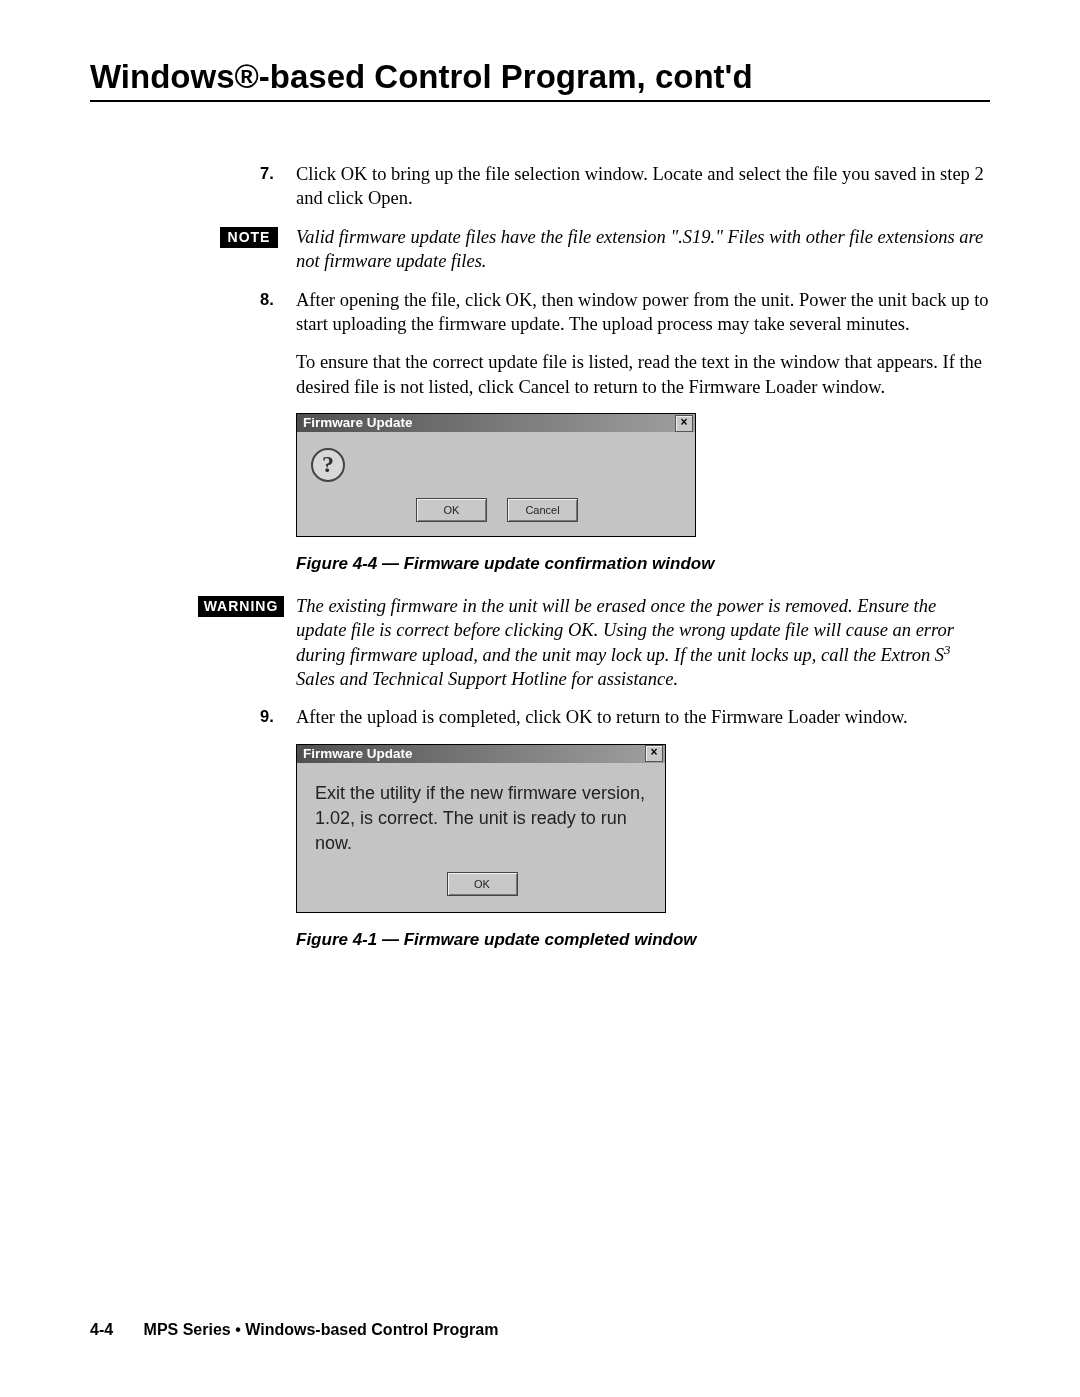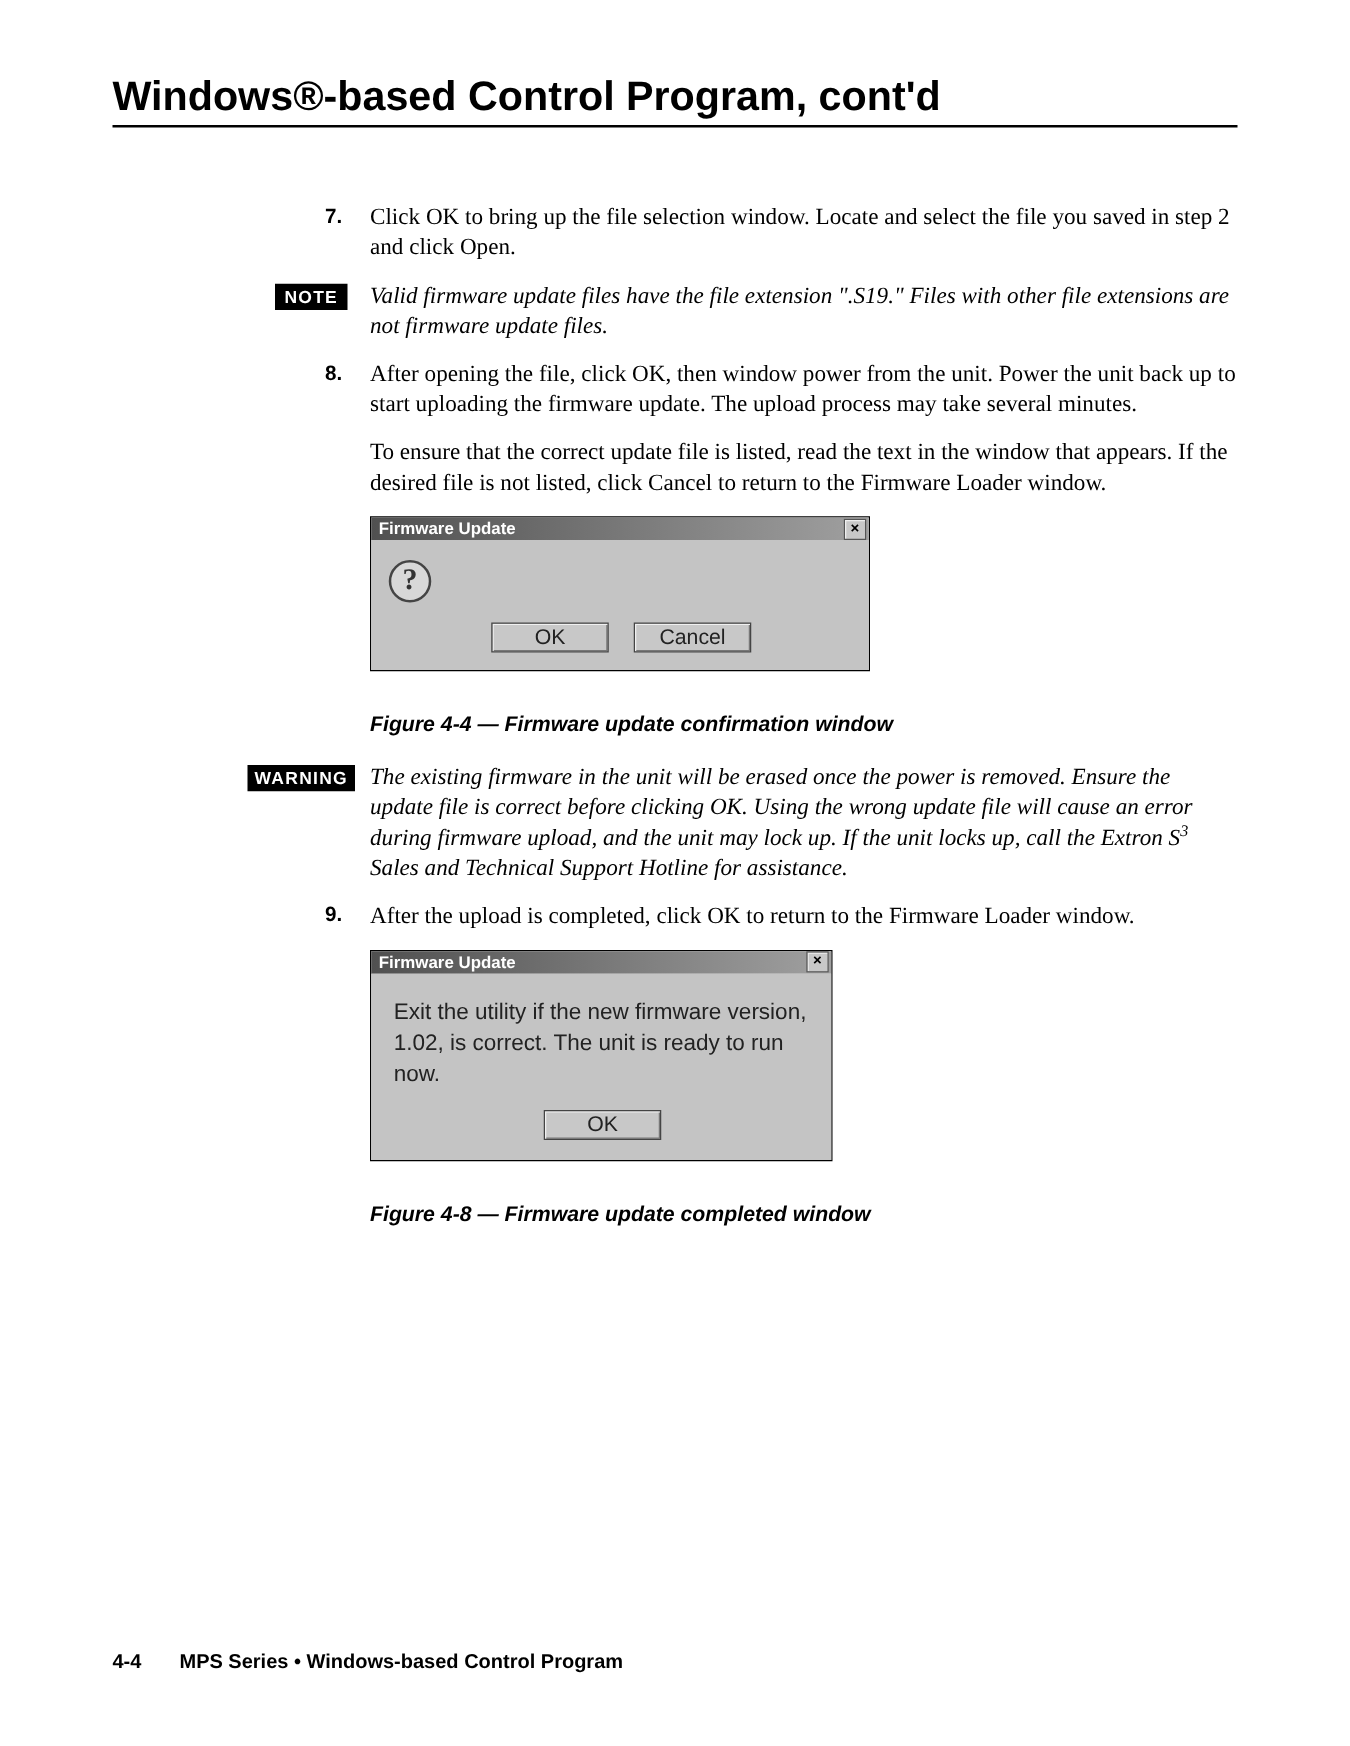--- a/index.html
+++ b/index.html
@@ -62,21 +62,21 @@
   .callout-text {
     flex: 1;
     font-style: italic;
   }
 
   .fig-caption {
     font-family: Arial, sans-serif;
     font-weight: bold;
     font-style: italic;
     font-size: 17px;
-    margin: 32px 0 18px 36px;
+    margin: 16px 0 18px 36px;
   }
 
   
   .dialog {
     margin-left: 36px;
     border: 1px solid #000;
     font-family: Tahoma, "MS Sans Serif", Arial, sans-serif;
     font-size: 13.5px;
     color: #222;
     filter: grayscale(100%);
@@ -122,25 +122,25 @@
     color: #333;
     background: #d8d8d8;
     margin-top: 2px;
   }
   .dlg1 .msg-text { flex: 1; line-height: 1.25; font-size: 12.8px; }
   .dlg1 .btn-row {
     display: flex; justify-content: center; gap: 20px;
     margin-top: 16px;
   }
   .win-btn {
-    width: 94px; height: 24px;
+    width: 71px; height: 24px;
     background: #c8c8c8;
     border: 1px solid #444;
     font-family: Tahoma, Arial, sans-serif;
-    font-size: 17px;
+    font-size: 11px;
     box-shadow: inset 1px 1px 0 #f0f0f0, inset -1px -1px 0 #777;
     cursor: default;
     text-align: center;
     line-height: 22px;
   }
 
   .dlg2 { width: 370px; }
   .dlg2 .body { padding: 18px 16px 16px 18px; }
   .dlg2 .msg-text { font-size: 18px; line-height: 1.4; margin-bottom: 16px; }
   .dlg2 .btn-row { display: flex; justify-content: center; }
@@ -226,21 +226,21 @@
       <div class="close-btn">×</div>
     </div>
     <div class="body">
       <div class="msg-text">Exit the utility if the new firmware version,  1.02, is correct. The unit is ready to run now.</div>
       <div class="btn-row">
         <div class="win-btn">OK</div>
       </div>
     </div>
   </div>
 
-  <div class="fig-caption">Figure 4-8 — Firmware update completed window</div>
+  <div class="fig-caption">Figure 4-1 — Firmware update completed window</div>
 
 
 </div>
 
 <div class="footer">
   <span class="pgnum">4-4</span>
   <span>MPS Series • Windows-based Control Program</span>
 </div>
 
 </body></html>

